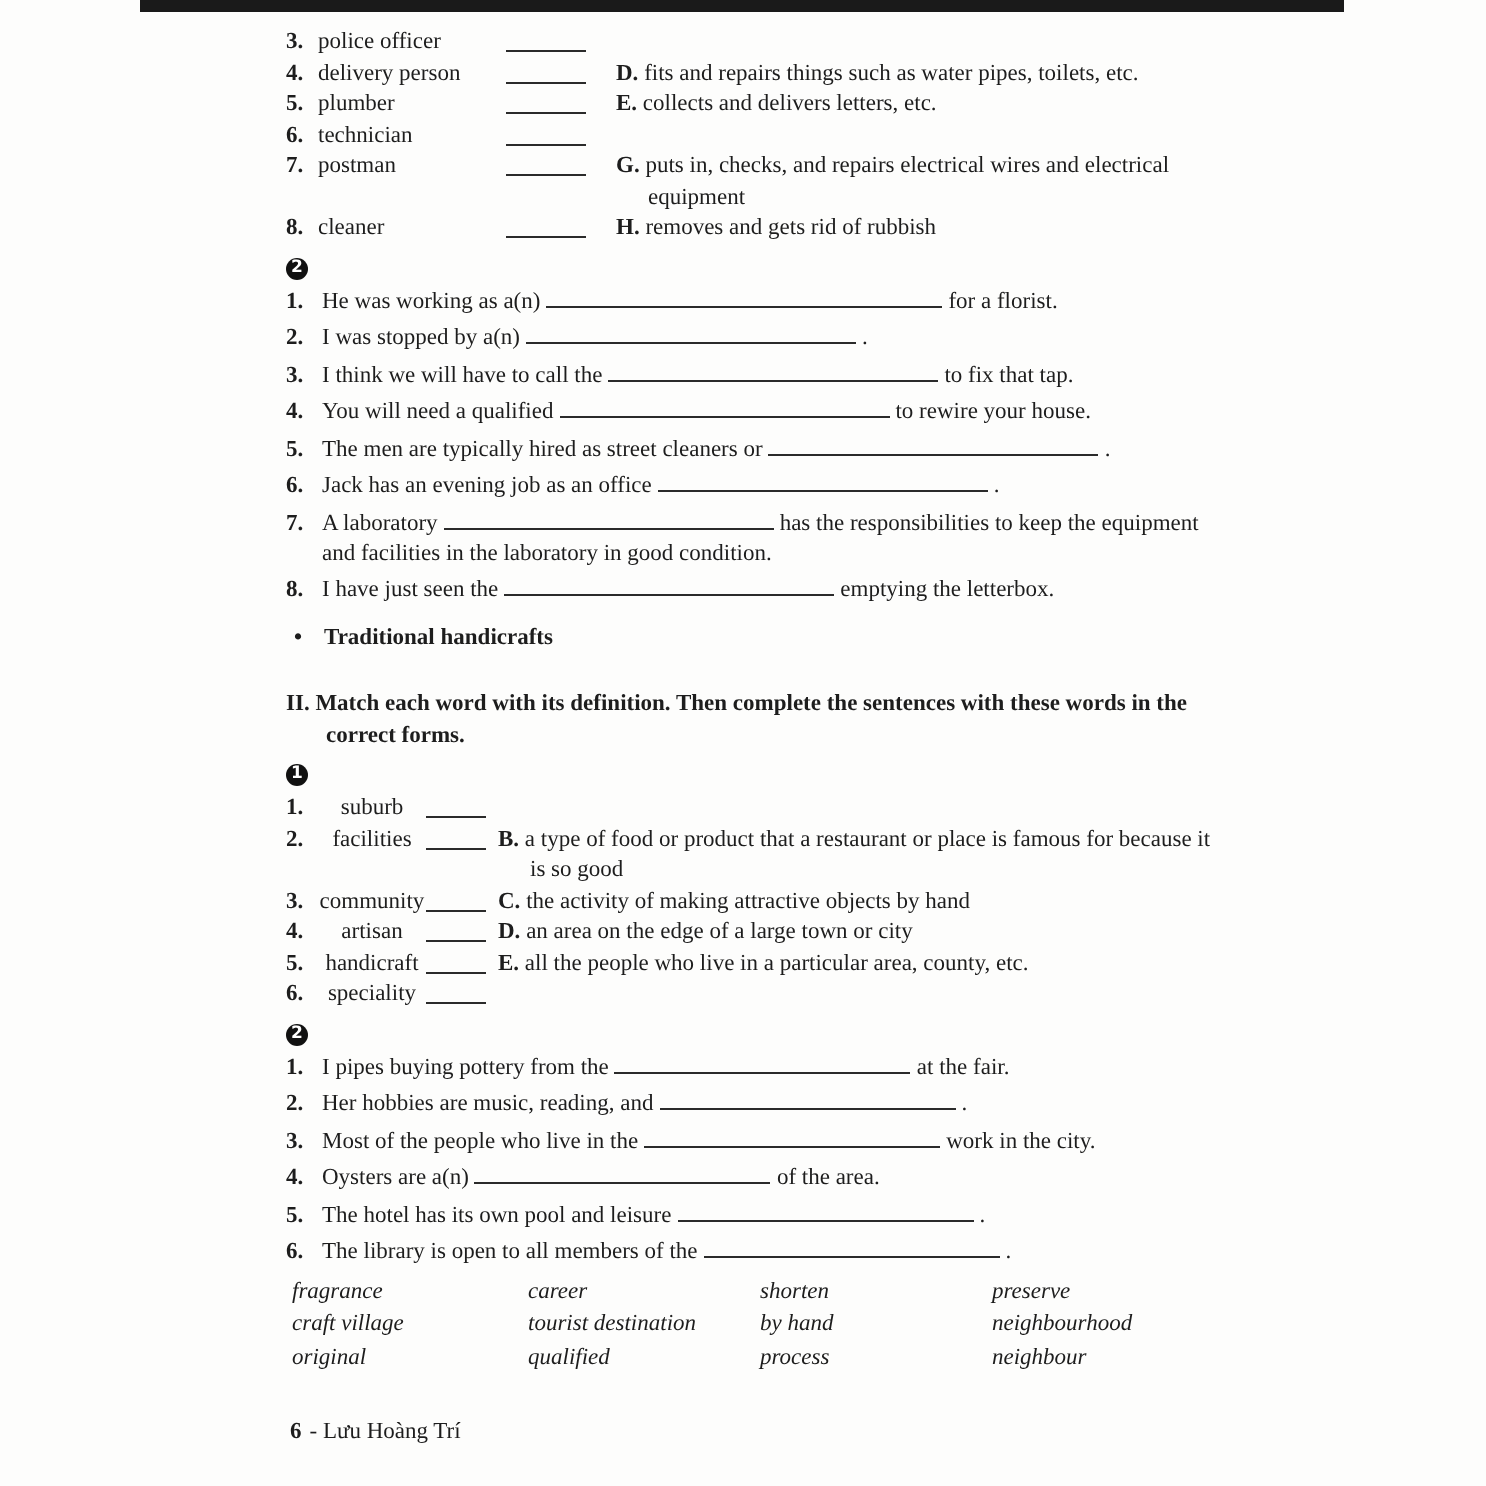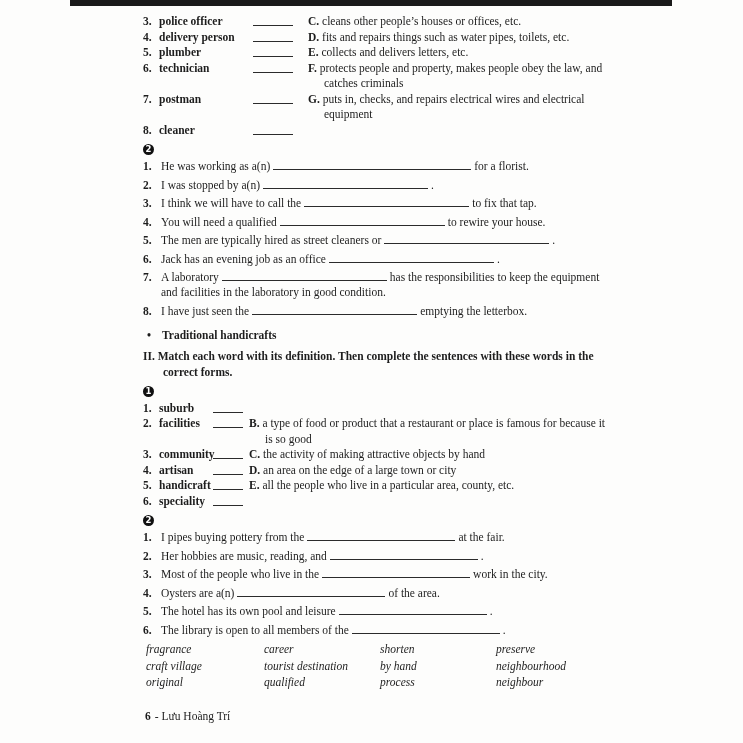--- a/index.html
+++ b/index.html
@@ -11,23 +11,23 @@
     color:#1d1d1d;
     position:relative;
     overflow:hidden;
   }
   .topbar{position:absolute;left:70px;top:0;width:602px;height:6px;background:#1a1a1a;}
   .content{position:absolute;left:143px;top:14px;width:472px;}
 
   
   .mrow{display:flex;line-height:15.5px;align-items:flex-start;}
   .mnum{width:16px;font-weight:bold;flex-shrink:0;}
-  .mterm{flex-shrink:0;font-weight:bold;}
+  .mterm{flex-shrink:0;}
   .match1 .mterm{width:94px;}
-  .match2 .mterm{width:54px;}
+  .match2 .mterm{width:54px;text-align:center;}
   .mblank{flex-shrink:0;border-bottom:1px solid #2b2b2b;height:11px;}
   .match1 .mblank{width:40px;margin-right:15px;}
   .match2 .mblank{width:30px;margin-right:6px;}
   .mdef{flex:1;padding-left:16px;text-indent:-16px;}
   .mletter{font-weight:bold;}
 
   
   .marker-line{margin:4px 0 4px 0;height:13px;}
   .marker{
     display:inline-block;width:11px;height:11px;border-radius:50%;
@@ -42,21 +42,21 @@
   .stext{flex:1;}
   .blank{
     display:inline-block;border-bottom:1px solid #2b2b2b;
     height:9px;width:165px;margin:0 3px;
   }
   .fill1 .srow:nth-child(1) .blank{width:198px;}
   .fill2 .blank{width:148px;}
 
   .bullet-head{display:flex;font-weight:bold;line-height:16px;margin-top:8px;padding-left:4px;}
   .bullet{width:15px;flex-shrink:0;}
-  .h2{font-weight:bold;line-height:16px;padding-left:20px;text-indent:-20px;margin-top:5px;}
+  .h2{font-weight:bold;line-height:16px;padding-left:20px;text-indent:-20px;margin-top:17px;}
   .h3{font-weight:bold;line-height:16px;margin-top:8px;margin-left:-6px;margin-bottom:4px;}
 
   .wordbox{
     display:grid;grid-template-columns:118px 116px 116px auto;
     font-style:italic;line-height:16.5px;padding-left:3px;margin-top:3px;
   }
 
   .footer{position:absolute;left:145px;top:710px;}
   .footer .author{margin-left:4px;text-align:right;}
 </style>
@@ -65,50 +65,49 @@
 
 <div class="topbar"></div>
 
 <div class="content">
 
   <div class="match1">
     <div class="mrow">
       <span class="mnum">3.</span>
       <span class="mterm">police officer</span>
       <span class="mblank"></span>
-      <span class="mdef"><span class="mletter">C.</span> <span>cleans other people’s houses or offices, etc.</span></span>
     </div>
     <div class="mrow">
       <span class="mnum">4.</span>
       <span class="mterm">delivery person</span>
       <span class="mblank"></span>
       <span class="mdef"><span class="mletter">D.</span> <span>fits and repairs things such as water pipes, toilets, etc.</span></span>
     </div>
     <div class="mrow">
       <span class="mnum">5.</span>
       <span class="mterm">plumber</span>
       <span class="mblank"></span>
       <span class="mdef"><span class="mletter">E.</span> <span>collects and delivers letters, etc.</span></span>
     </div>
     <div class="mrow">
       <span class="mnum">6.</span>
       <span class="mterm">technician</span>
       <span class="mblank"></span>
-      <span class="mdef"><span class="mletter">F.</span> <span>protects people and property, makes people obey the law, and catches criminals</span></span>
     </div>
     <div class="mrow">
       <span class="mnum">7.</span>
       <span class="mterm">postman</span>
       <span class="mblank"></span>
       <span class="mdef"><span class="mletter">G.</span> <span>puts in, checks, and repairs electrical wires and electrical equipment</span></span>
     </div>
     <div class="mrow">
       <span class="mnum">8.</span>
       <span class="mterm">cleaner</span>
       <span class="mblank"></span>
+      <span class="mdef"><span class="mletter">H.</span> <span>removes and gets rid of rubbish</span></span>
     </div>
   </div>
 
   <div class="marker-line"><span class="marker">2</span></div>
 
   <div class="fill1">
     <div class="srow">
       <span class="snum">1.</span>
       <span class="stext"><span>He was working as a(n)</span><span class="blank"></span><span>for a florist.</span></span>
     </div>

